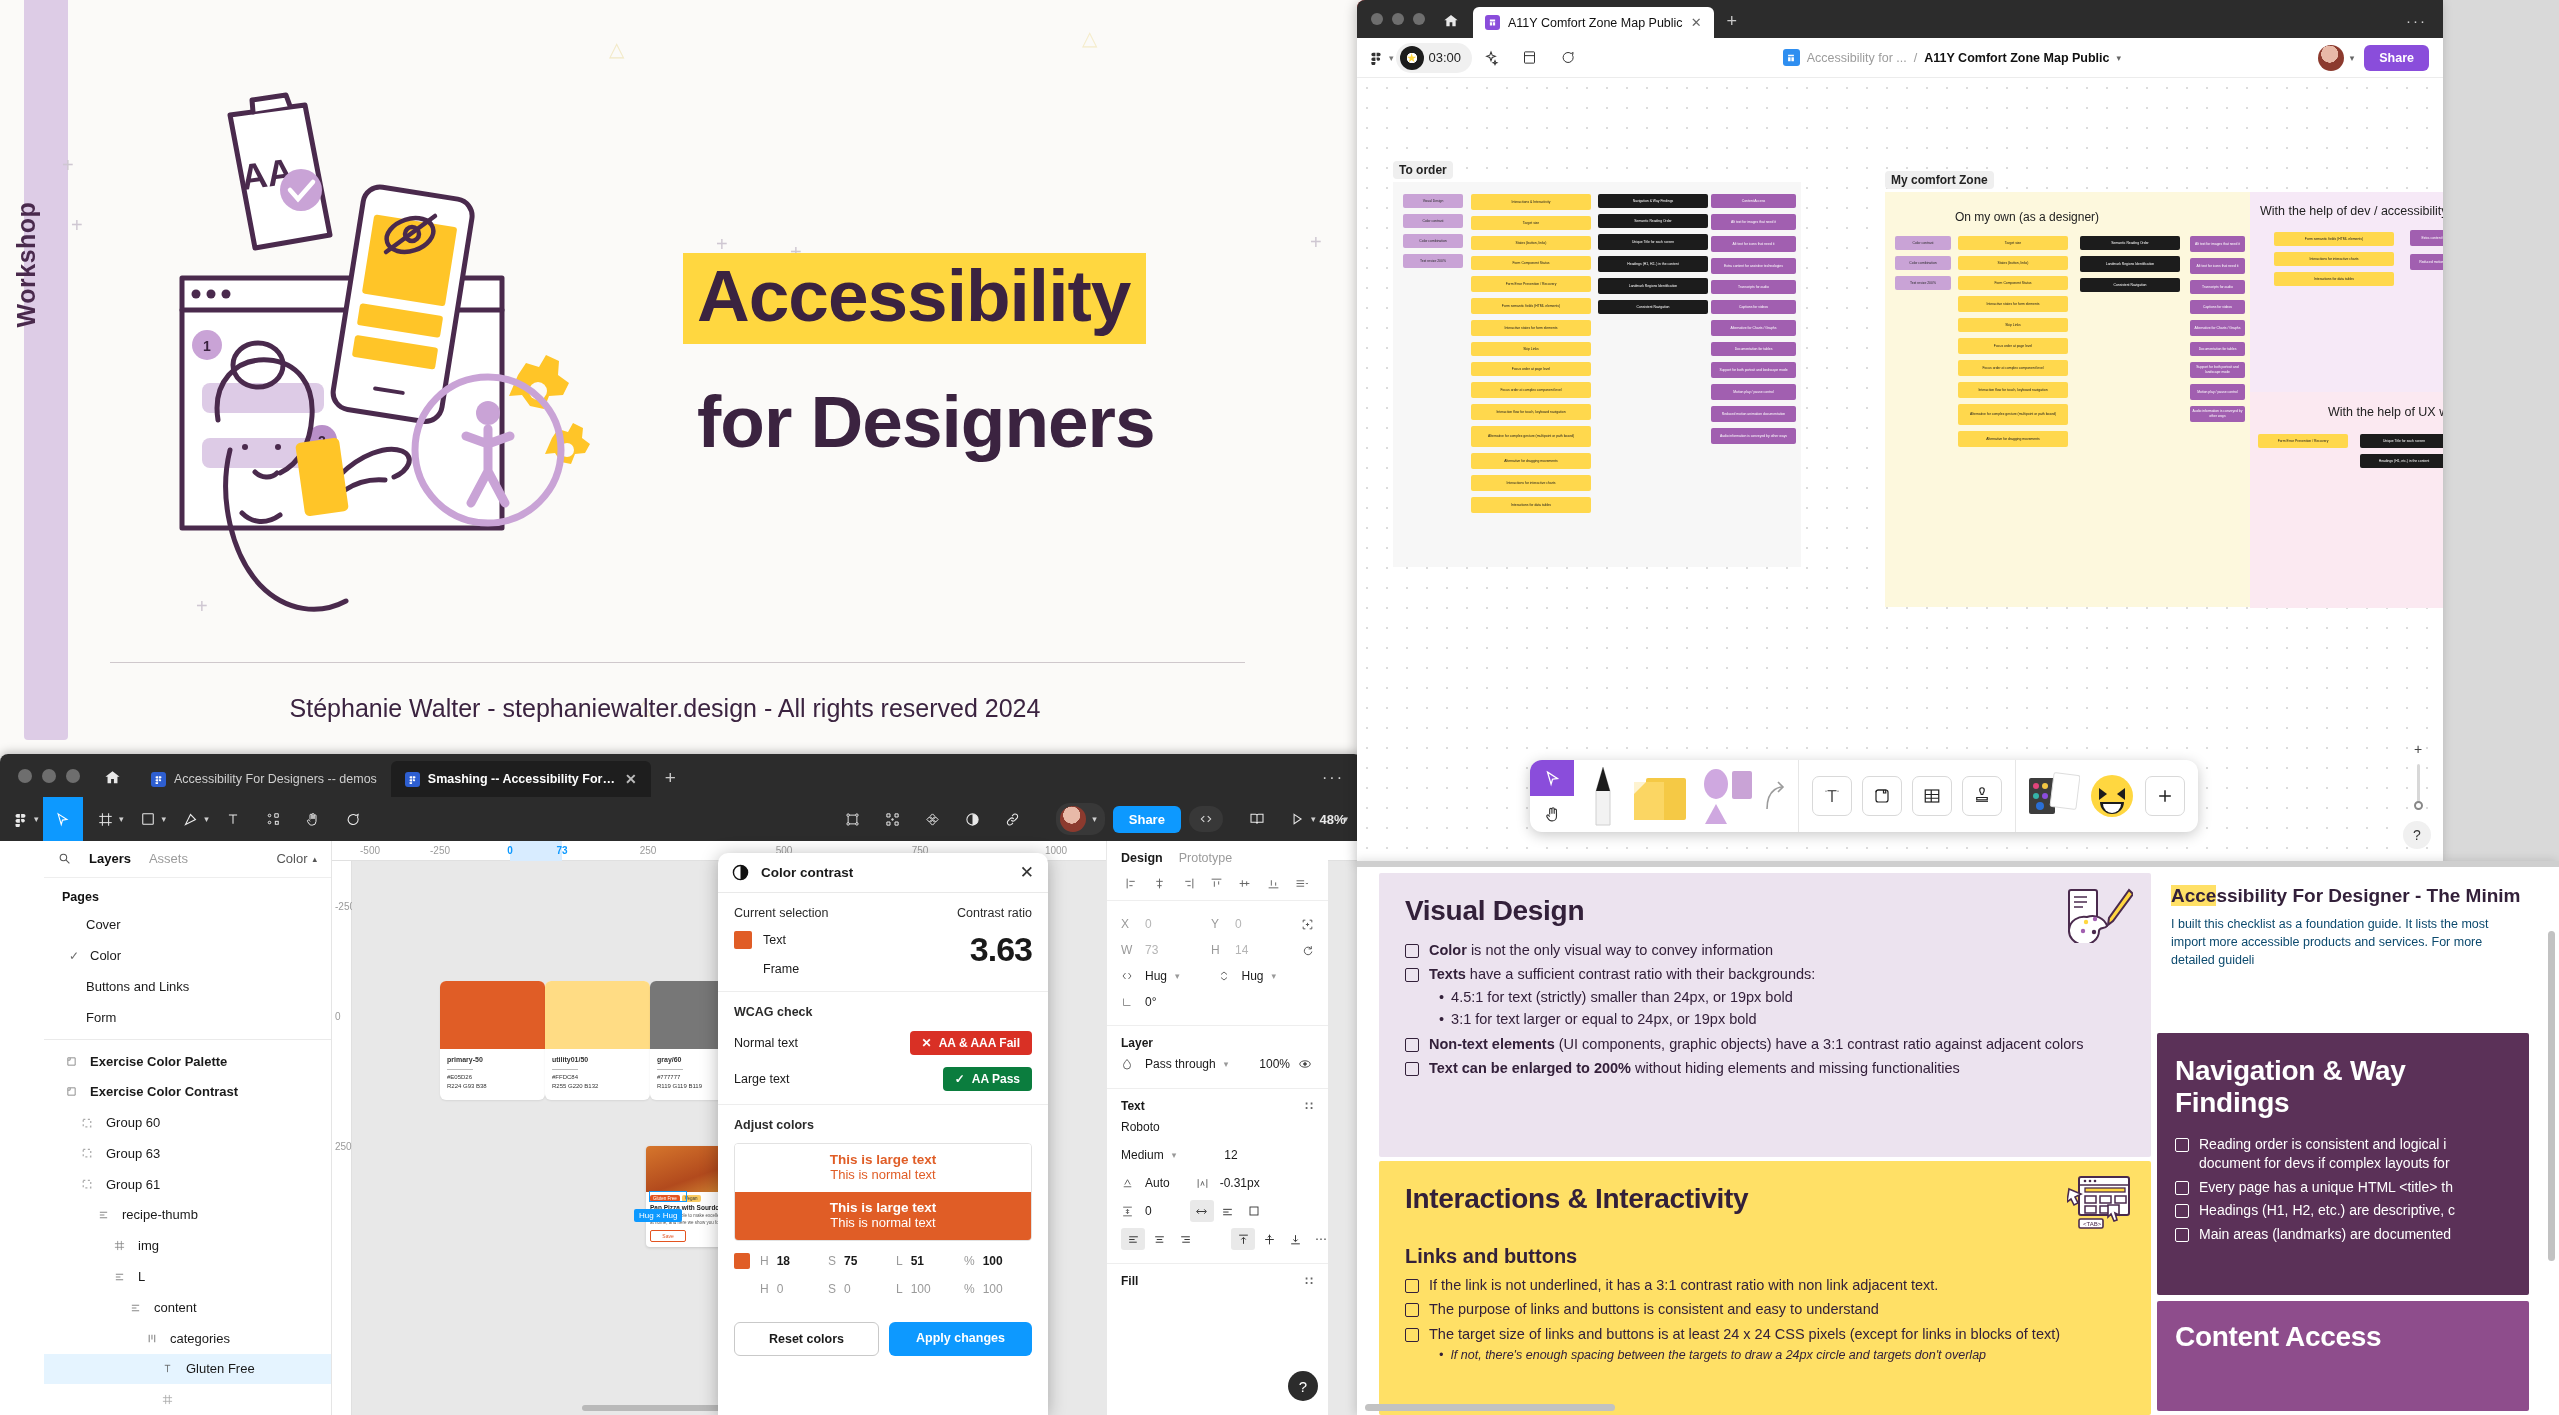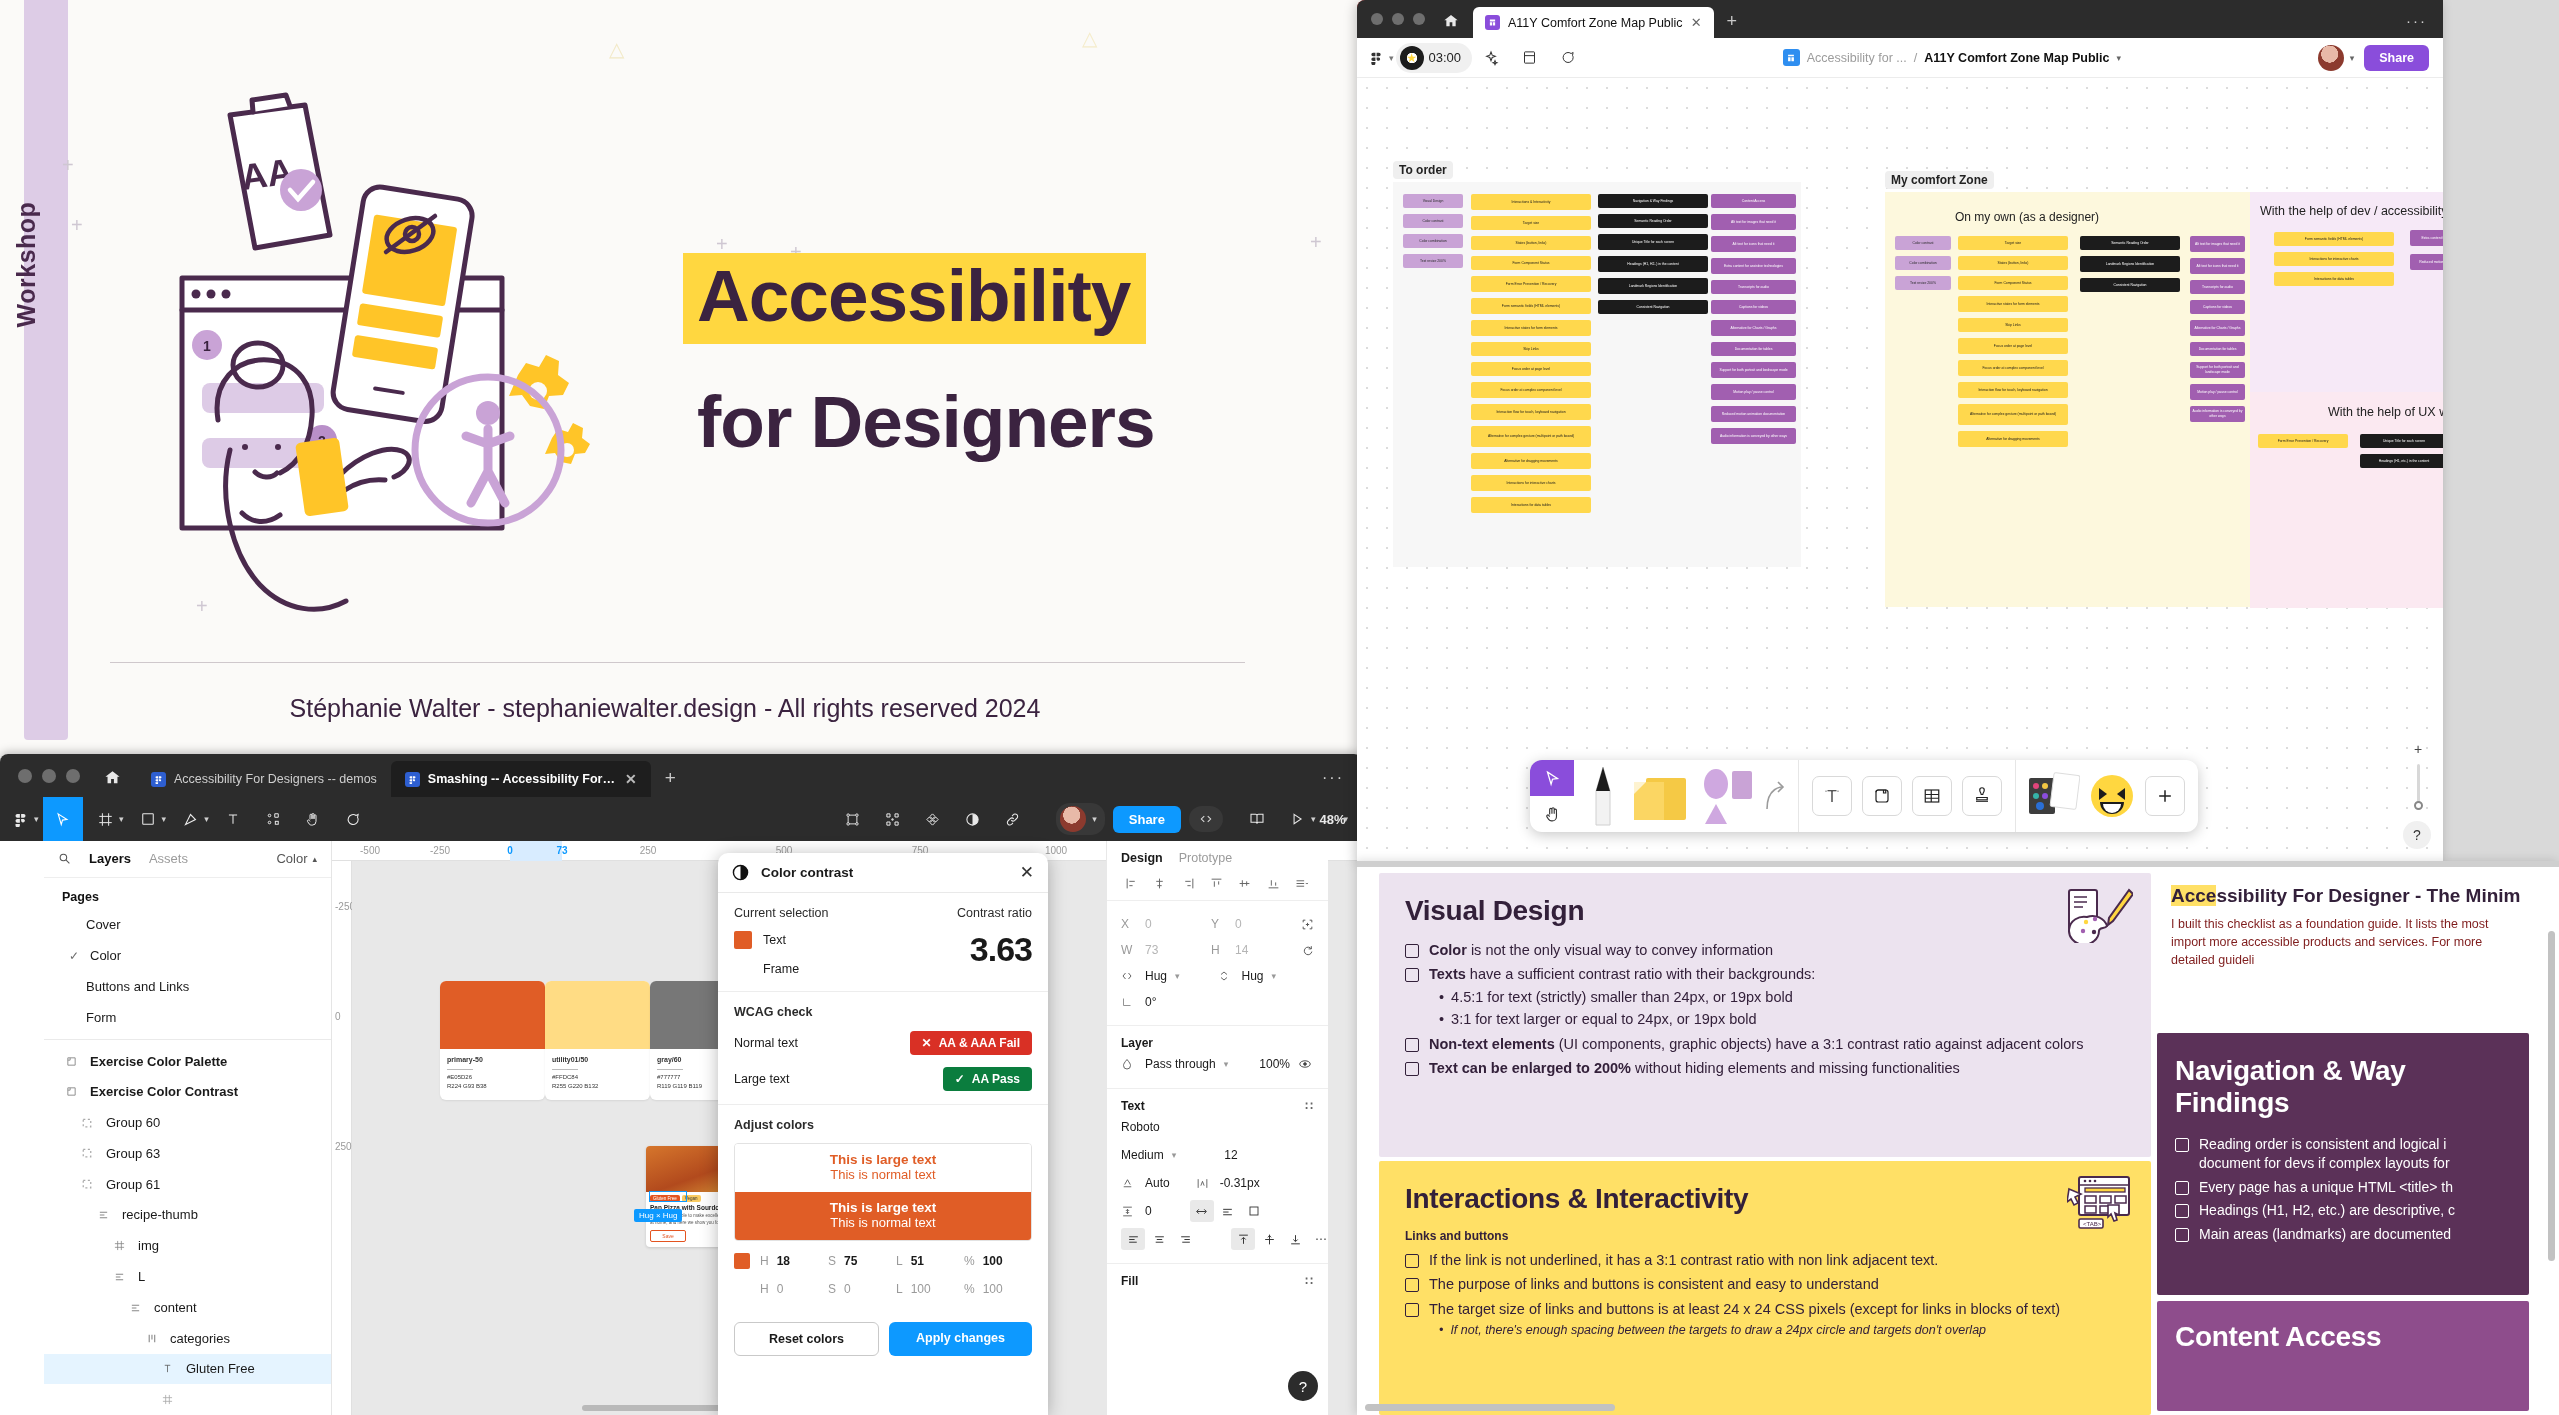--- a/index.html
+++ b/index.html
@@ -1386,21 +1386,21 @@
       <rect x="18" y="21" width="11" height="7" fill="none" stroke="#4a2a4d" stroke-width="1.5"></rect>
       <rect x="33" y="21" width="11" height="7" fill="none" stroke="#4a2a4d" stroke-width="1.5"></rect>
       <rect x="48" y="21" width="11" height="7" fill="none" stroke="#4a2a4d" stroke-width="1.5"></rect>
       <rect x="18" y="31" width="11" height="7" fill="none" stroke="#4a2a4d" stroke-width="1.5"></rect>
       <rect x="33" y="31" width="11" height="7" fill="none" stroke="#4a2a4d" stroke-width="1.5"></rect>
       <path d="M2 14 L14 19 L8 22 L11 28 L7 30 L4 24 L0 27Z" fill="#fff" stroke="#4a2a4d" stroke-width="1.6"></path>
       <rect x="12" y="44" width="24" height="9" rx="1.5" fill="#fff" stroke="#4a2a4d" stroke-width="1.6"></rect>
       <text x="16" y="51" font-size="6" fill="#4a2a4d">&lt;TAB&gt;</text>
       <path d="M52 30 v10 l-4 -2 l2 7 l-3 1 l-3 -7 l-3 3 v-12z" fill="#fff" stroke="#4a2a4d" stroke-width="1.6"></path>
     </svg>
-    <div style="margin-top:14px; font-weight:700; font-size:12px;">Links and buttons</div>
+    <div style="margin-top:30px; font-weight:700; font-size:20px;">Links and buttons</div>
     <div style="margin-top:8px;">
       <div class="ck">
         <span class="box"></span>
         <span>If the link is not underlined, it has a 3:1 contrast ratio with non link adjacent text.</span>
       </div>
       <div class="ck">
         <span class="box"></span>
         <span>The purpose of links and buttons is consistent and easy to understand</span>
       </div>
       <div class="ck">
@@ -1411,21 +1411,21 @@
           <span class="dot">•</span>
           <span>If not, there's enough spacing between the targets to draw a 24px circle and targets don't overlap</span>
         </div>
     </div>
   </div>
 
   <div class="card c-white" style="position:absolute; left:800px; top:8px; width:372px; height:160px; padding:16px 14px;">
     <div style="font-size:19px; font-weight:700; color:#33203a; white-space:nowrap;">
       <span style="background:#ffe066;">Acce</span><span>ssibility For Designer - The Minim</span>
     </div>
-    <div style="font-size:12.5px; line-height:1.42; margin-top:9px; color:#7f1d1d;">I built this checklist as a foundation guide. It lists the most import more accessible products and services. For more detailed guideli</div>
+    <div style="font-size:12.5px; line-height:1.42; margin-top:9px; color:#0c4a6e;">I built this checklist as a foundation guide. It lists the most import more accessible products and services. For more detailed guideli</div>
   </div>
 
   <div class="card c-nav" style="position:absolute; left:800px; top:172px; width:372px; height:262px; padding:22px 18px;">
     <h2>Navigation &amp; Way Findings</h2>
     <div style="margin-top:16px;">
       <div class="ck" style="font-size:14px;">
           <span class="box"></span>
           <span>Reading order is consistent and logical i document for devs if complex layouts for</span>
         </div>
       <div class="ck" style="font-size:14px;">

